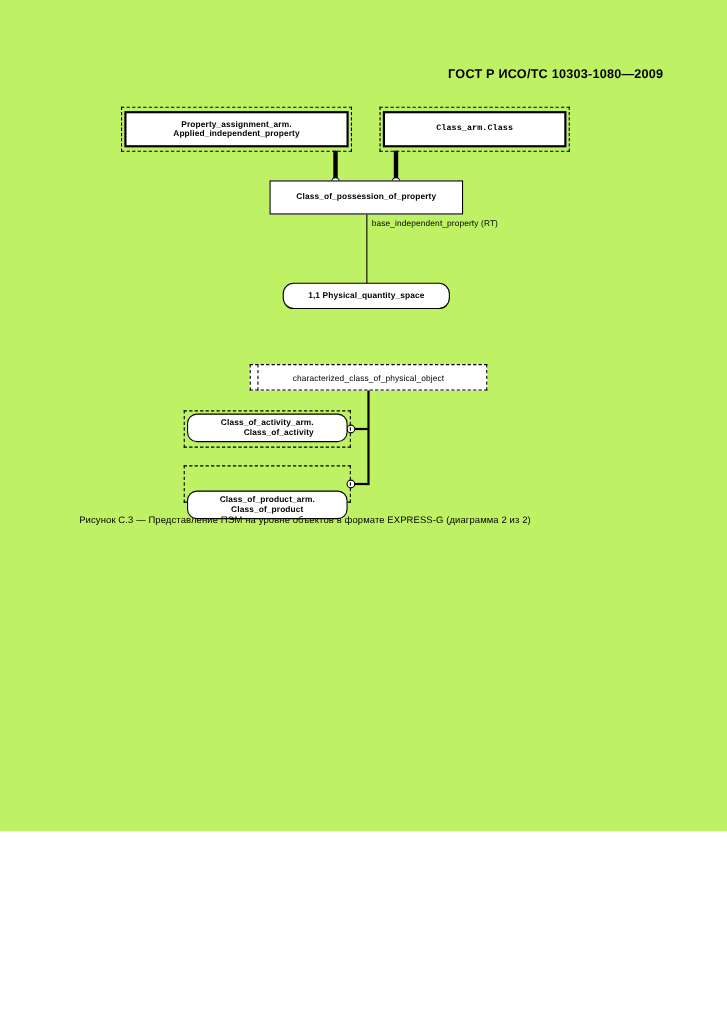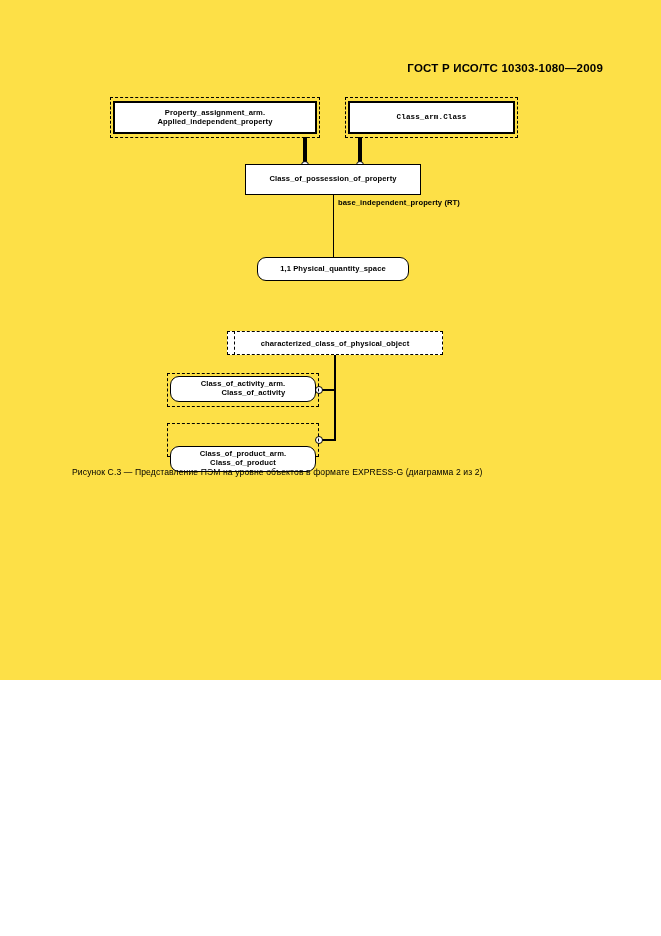--- a/index.html
+++ b/index.html
@@ -8,22 +8,22 @@
     padding: 0;
     background: #ffffff;
   }
   body {
     font-family: "Liberation Sans", sans-serif;
     color: #000000;
   }
   #page {
     position: relative;
     width: 661px;
-    height: 680px;
-    background: #fde047;
+    height: 756px;
+    background: #bef264;
     overflow: hidden;
   }
 
   
   #doc-header {
     position: absolute;
     top: 62px;
     right: 58px;
     font-size: 11.5px;
     font-weight: bold;
@@ -60,21 +60,21 @@
   .dashed-box {
     position: absolute;
     border: 1.6px dashed #000;
     box-sizing: border-box;
     background: #fff;
     display: flex;
     align-items: center;
     justify-content: center;
     text-align: right;
     font-size: 7.6px;
-    font-weight: bold;
+    font-weight: normal;
     letter-spacing: 0.1px;
   }
   .box-text {
     display: block;
     white-space: pre-line;
   }
 
   
   .vline {
     position: absolute;
@@ -93,21 +93,21 @@
     width: 8px;
     height: 8px;
     border: 1.6px solid #000;
     border-radius: 50%;
     box-sizing: border-box;
     background: #fff;
   }
   .edge-label {
     position: absolute;
     font-size: 7.6px;
-    font-weight: bold;
+    font-weight: normal;
     white-space: nowrap;
     letter-spacing: 0.1px;
   }
 
   
   #figure-caption {
     position: absolute;
     left: 72px;
     top: 467px;
     font-size: 8.6px;
@@ -152,21 +152,21 @@
     <div class="conn-circle" style="left:356px; top:161px;"></div>
 
     <div class="solid-box thin" style="left:245px; top:164px; width:176px; height:31px;align-items:center;">
       <span class="box-text">Class_of_possession_of_property</span>
     </div>
 
     <div class="vline" style="left:333px; top:195px; width:1.4px; height:65px;"></div>
 
     <div class="edge-label" style="left:338px; top:198px;">base_independent_property (RT)</div>
 
-    <div class="solid-box thin rounded" style="left:257px; top:257px; width:152px; height:24px;">
+    <div class="solid-box thin rounded" style="left:257px; top:257px; width:152px; height:24px;border-radius:10px;">
       <span class="box-text">1,1 Physical_quantity_space</span>
     </div>
   </div>
 
   <div>
 
     <div class="dashed-box" style="left:227px; top:331px; width:216px; height:24px;">
       <span class="box-text">characterized_class_of_physical_object</span>
     </div>
 

